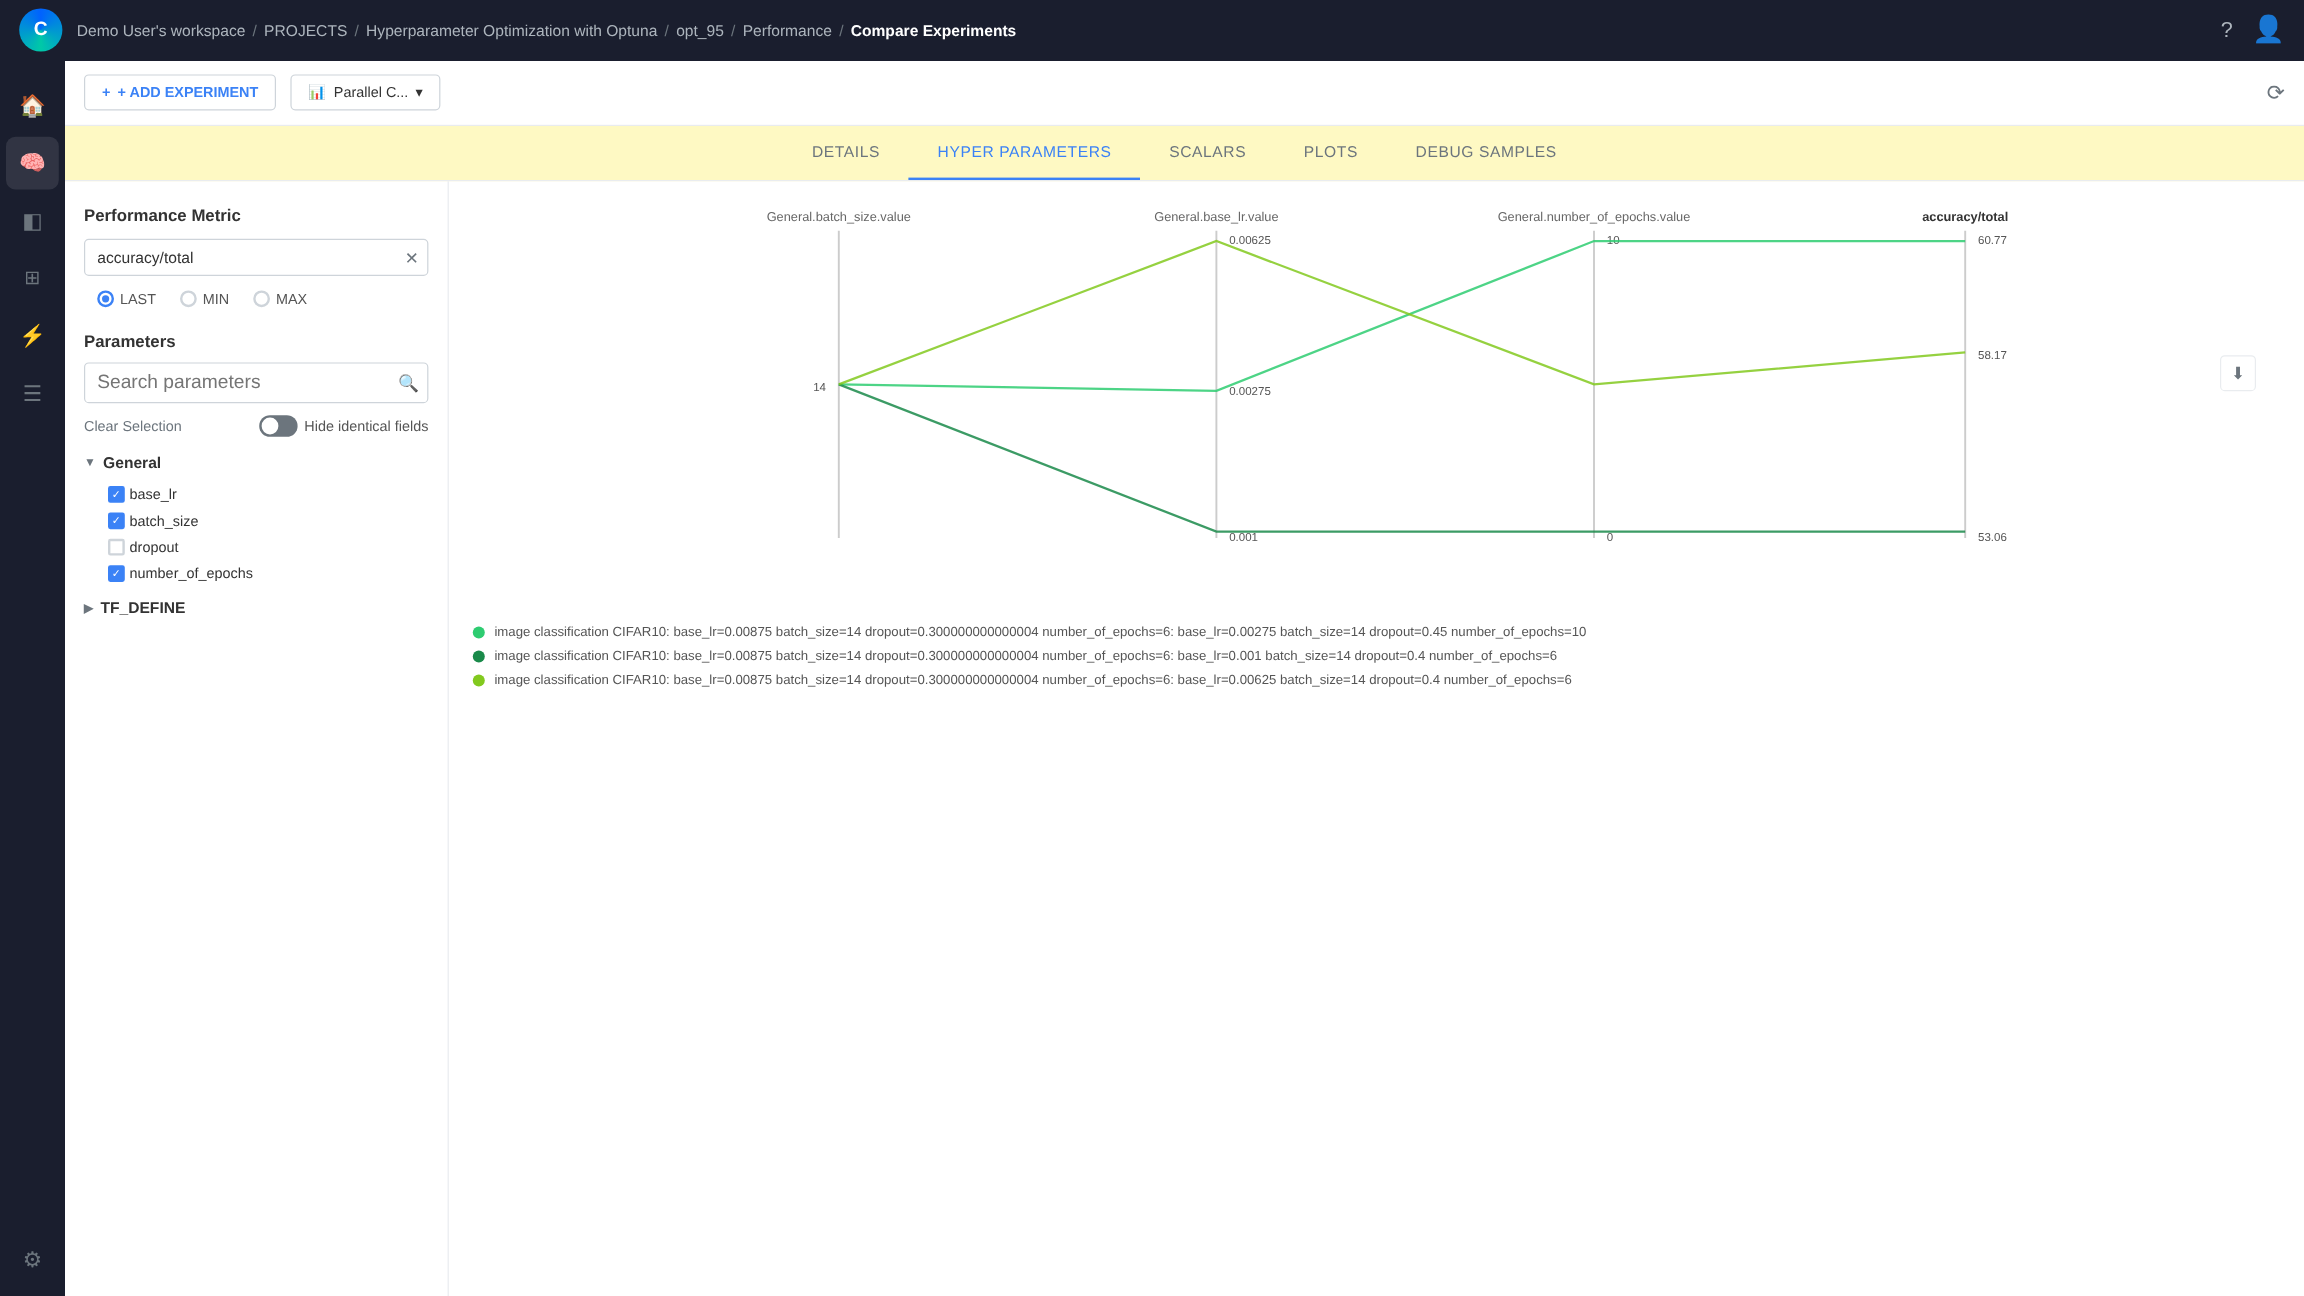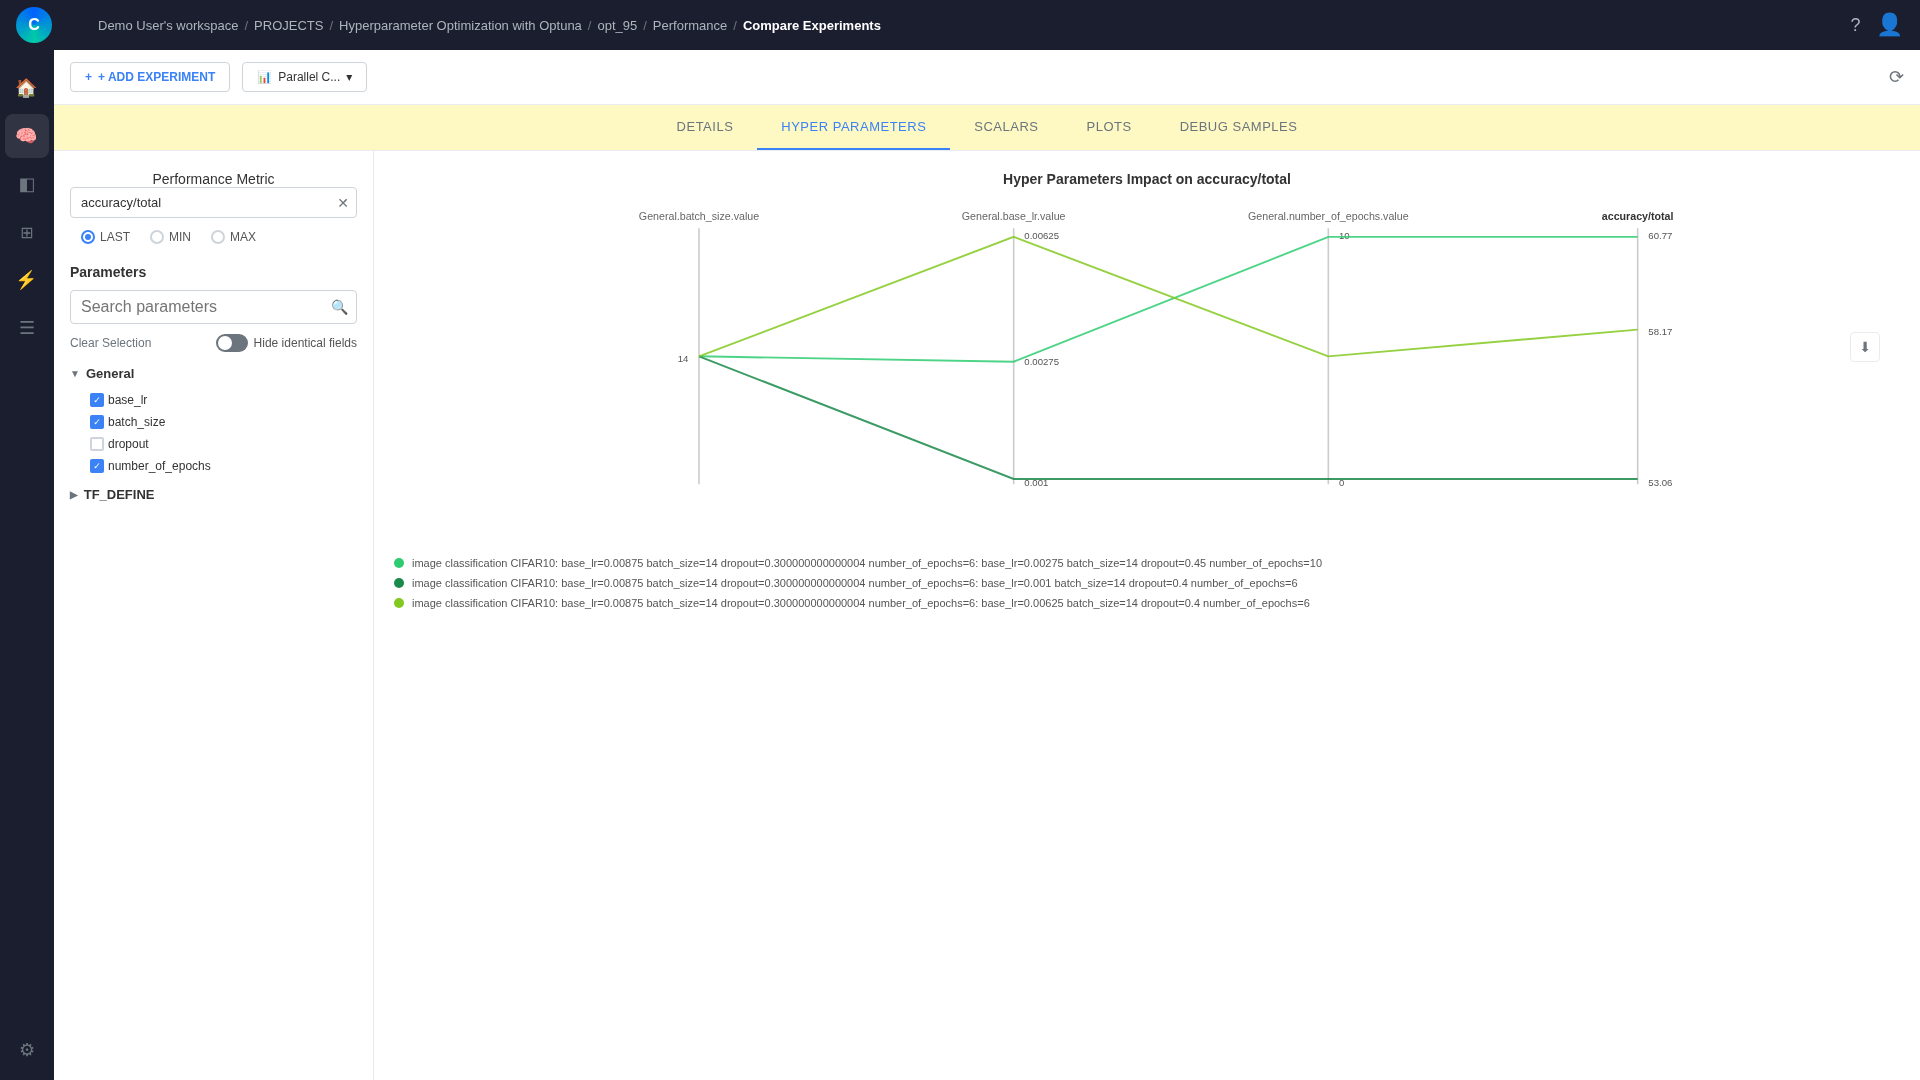--- a/index.html
+++ b/index.html
@@ -20,21 +20,21 @@
     }
     .topbar-logo {
       width: 36px; height: 36px;
       background: conic-gradient(from 180deg, #00c9a7, #0062ff, #00c9a7);
       border-radius: 50%;
       display: flex; align-items: center; justify-content: center;
       color: white; font-weight: bold; font-size: 16px;
     }
     .breadcrumb {
       display: flex; align-items: center; gap: 6px;
-      font-size: 13px; color: #adb5bd; margin-left: 34px;
+      font-size: 13px; color: #adb5bd;
     }
     .breadcrumb span { color: #adb5bd; }
     .breadcrumb .current { color: #fff; font-weight: 600; }
     .breadcrumb .sep { color: #6c757d; }
     .topbar-right {
       margin-left: auto;
       display: flex; align-items: center; gap: 16px;
     }
     .topbar-icon { color: #adb5bd; font-size: 18px; cursor: pointer; }
 
@@ -108,24 +108,23 @@
     
     .left-panel {
       width: 320px;
       border-right: 1px solid #e9ecef;
       padding: 20px 16px;
       flex-shrink: 0;
     }
 
     .panel-section-title {
       font-size: 14px;
-      font-weight: 400;
+      font-weight: 700;
       color: #333;
-      margin-bottom: 0;
-      text-align: center;
+      margin-bottom: 12px;
     }
 
     .metric-input-wrap {
       position: relative;
       margin-bottom: 12px;
     }
     .metric-input {
       width: 100%;
       border: 1px solid #ced4da;
       border-radius: 4px;
@@ -443,21 +442,20 @@
         </div>
       </div>
 
       <div class="group-header" style="margin-top:10px;">
         <span class="chevron">▶</span>
         <span>TF_DEFINE</span>
       </div>
     </div>
 
     <div class="right-panel">
-      <div class="chart-title">Hyper Parameters Impact on accuracy/total</div>
 
       <div class="download-btn" style="position:relative;float:right;margin-top:-30px;margin-right:0;">⬇</div>
 
       <div class="chart-container">
         <svg width="100%" height="100%" viewBox="0 0 960 300" preserveAspectRatio="xMidYMid meet">
 
           <line x1="60" y1="20" x2="60" y2="260" stroke="#ccc" stroke-width="1.5"></line>
           <line x1="355" y1="20" x2="355" y2="260" stroke="#ccc" stroke-width="1.5"></line>
           <line x1="650" y1="20" x2="650" y2="260" stroke="#ccc" stroke-width="1.5"></line>
           <line x1="940" y1="20" x2="940" y2="260" stroke="#ccc" stroke-width="1.5"></line>

